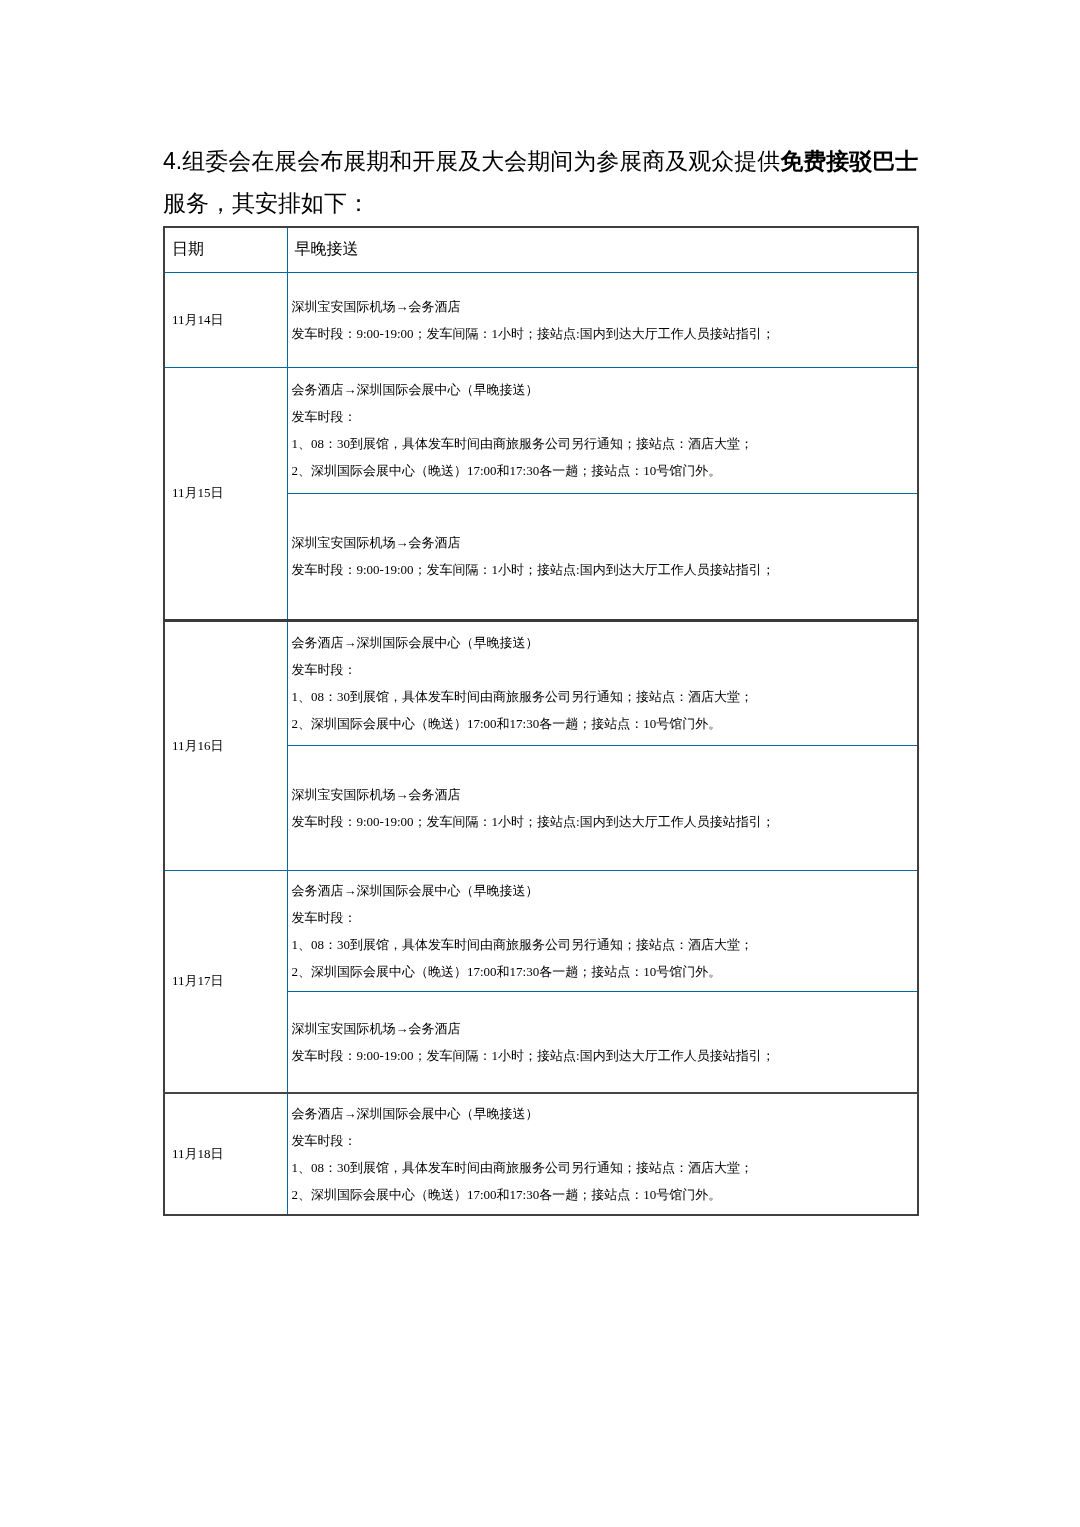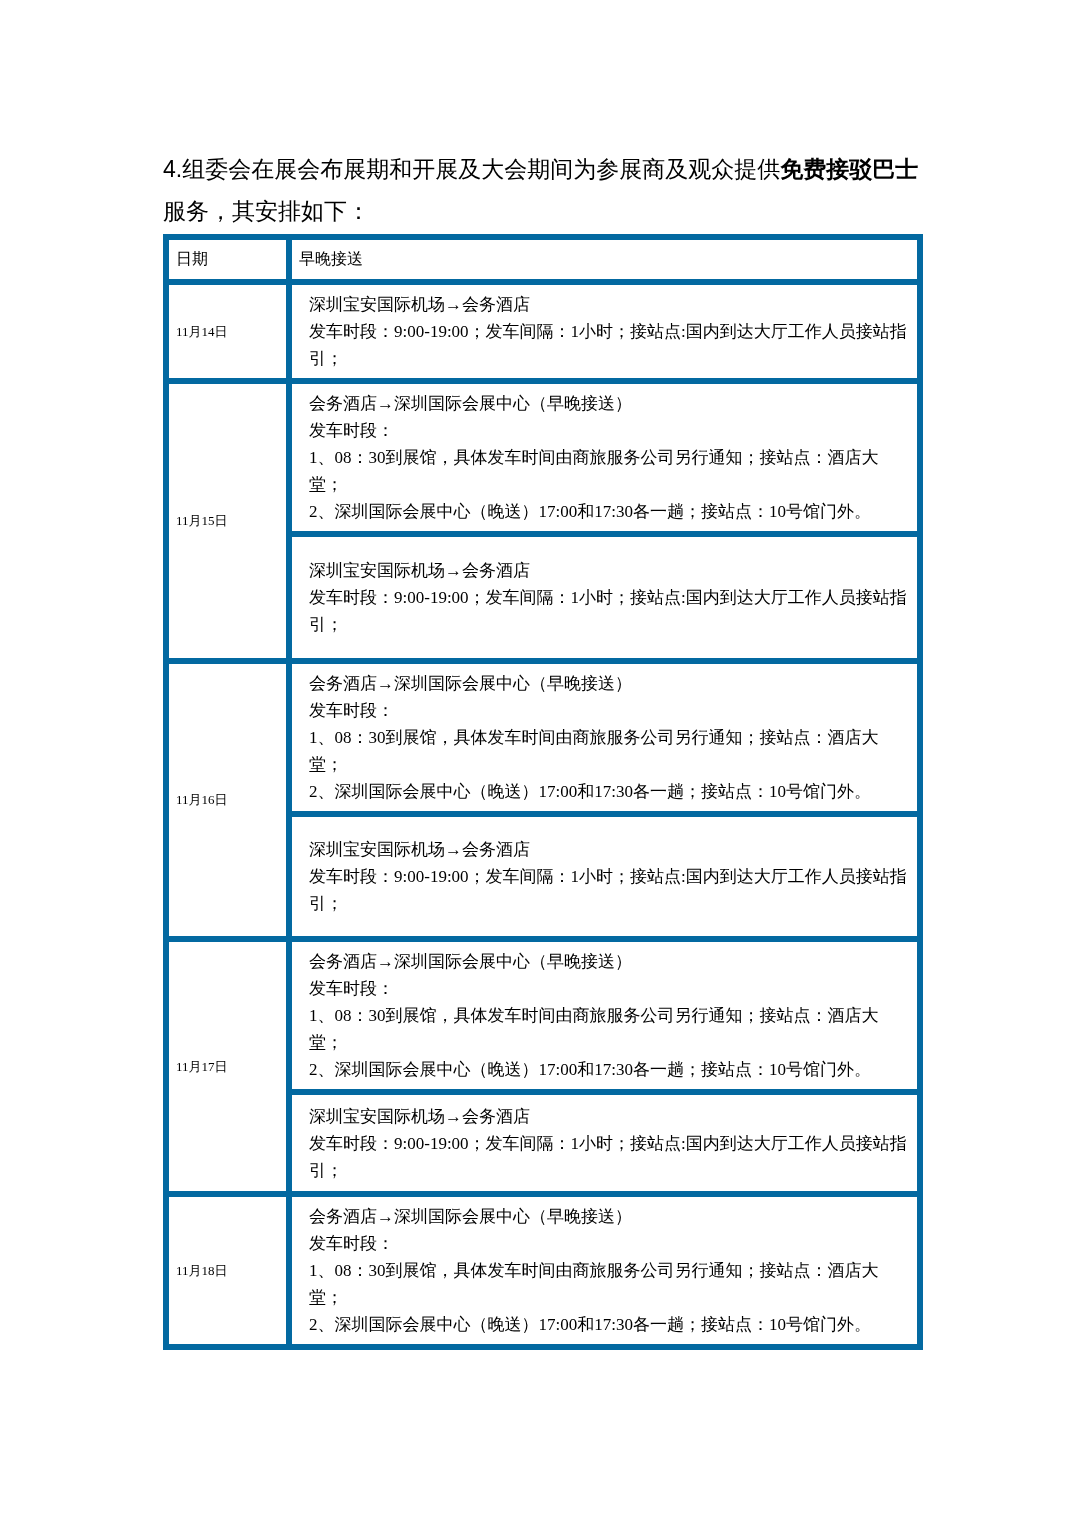--- a/index.html
+++ b/index.html
@@ -8,63 +8,63 @@
     width: 1080px;
     height: 1527px;
     position: relative;
     color: #000000;
     font-family: "Liberation Sans", "DejaVu Sans", sans-serif;
     overflow: hidden;
   }
   .page {
     position: absolute;
     left: 163px;
-    top: 148px;
+    top: 140px;
     width: 760px;
   }
   .intro {
     font-size: 23px;
     line-height: 42px;
     font-weight: 400;
     color: #000000;
     width: 760px;
   }
   .intro .bold-seg { font-weight: 700; }
   table.shuttle {
     border-collapse: collapse;
     table-layout: fixed;
     width: 754px;
     margin-top: 2px;
     border: 2px solid #3f3f3f;
     font-family: "Liberation Serif", "DejaVu Serif", serif;
   }
   table.shuttle th,
   table.shuttle td {
-    border: 6px solid #0369a1;
+    border: 1px solid #0369a1;
     text-align: left;
     font-weight: 400;
     color: #000000;
   }
   col.date-col { width: 123px; }
   col.route-col { width: 631px; }
   th.header-cell {
     font-size: 16px;
     height: 45px;
     padding-left: 7px;
     vertical-align: middle;
   }
   td.date-cell {
     font-size: 13px;
     padding-left: 7px;
     vertical-align: middle;
   }
   td.route-cell {
-    font-size: 17px;
+    font-size: 13px;
     line-height: 27px;
-    padding: 6px 8px 6px 17px;
+    padding: 6px 8px 6px 4px;
     vertical-align: middle;
   }
   tr.thick-top th, tr.thick-top td { border-top: 3px solid #3a3a3a; }
   tr.medium-top th, tr.medium-top td { border-top: 2px solid #454545; }
 </style>
 </head>
 <body>
 
 <div class="page">
 

